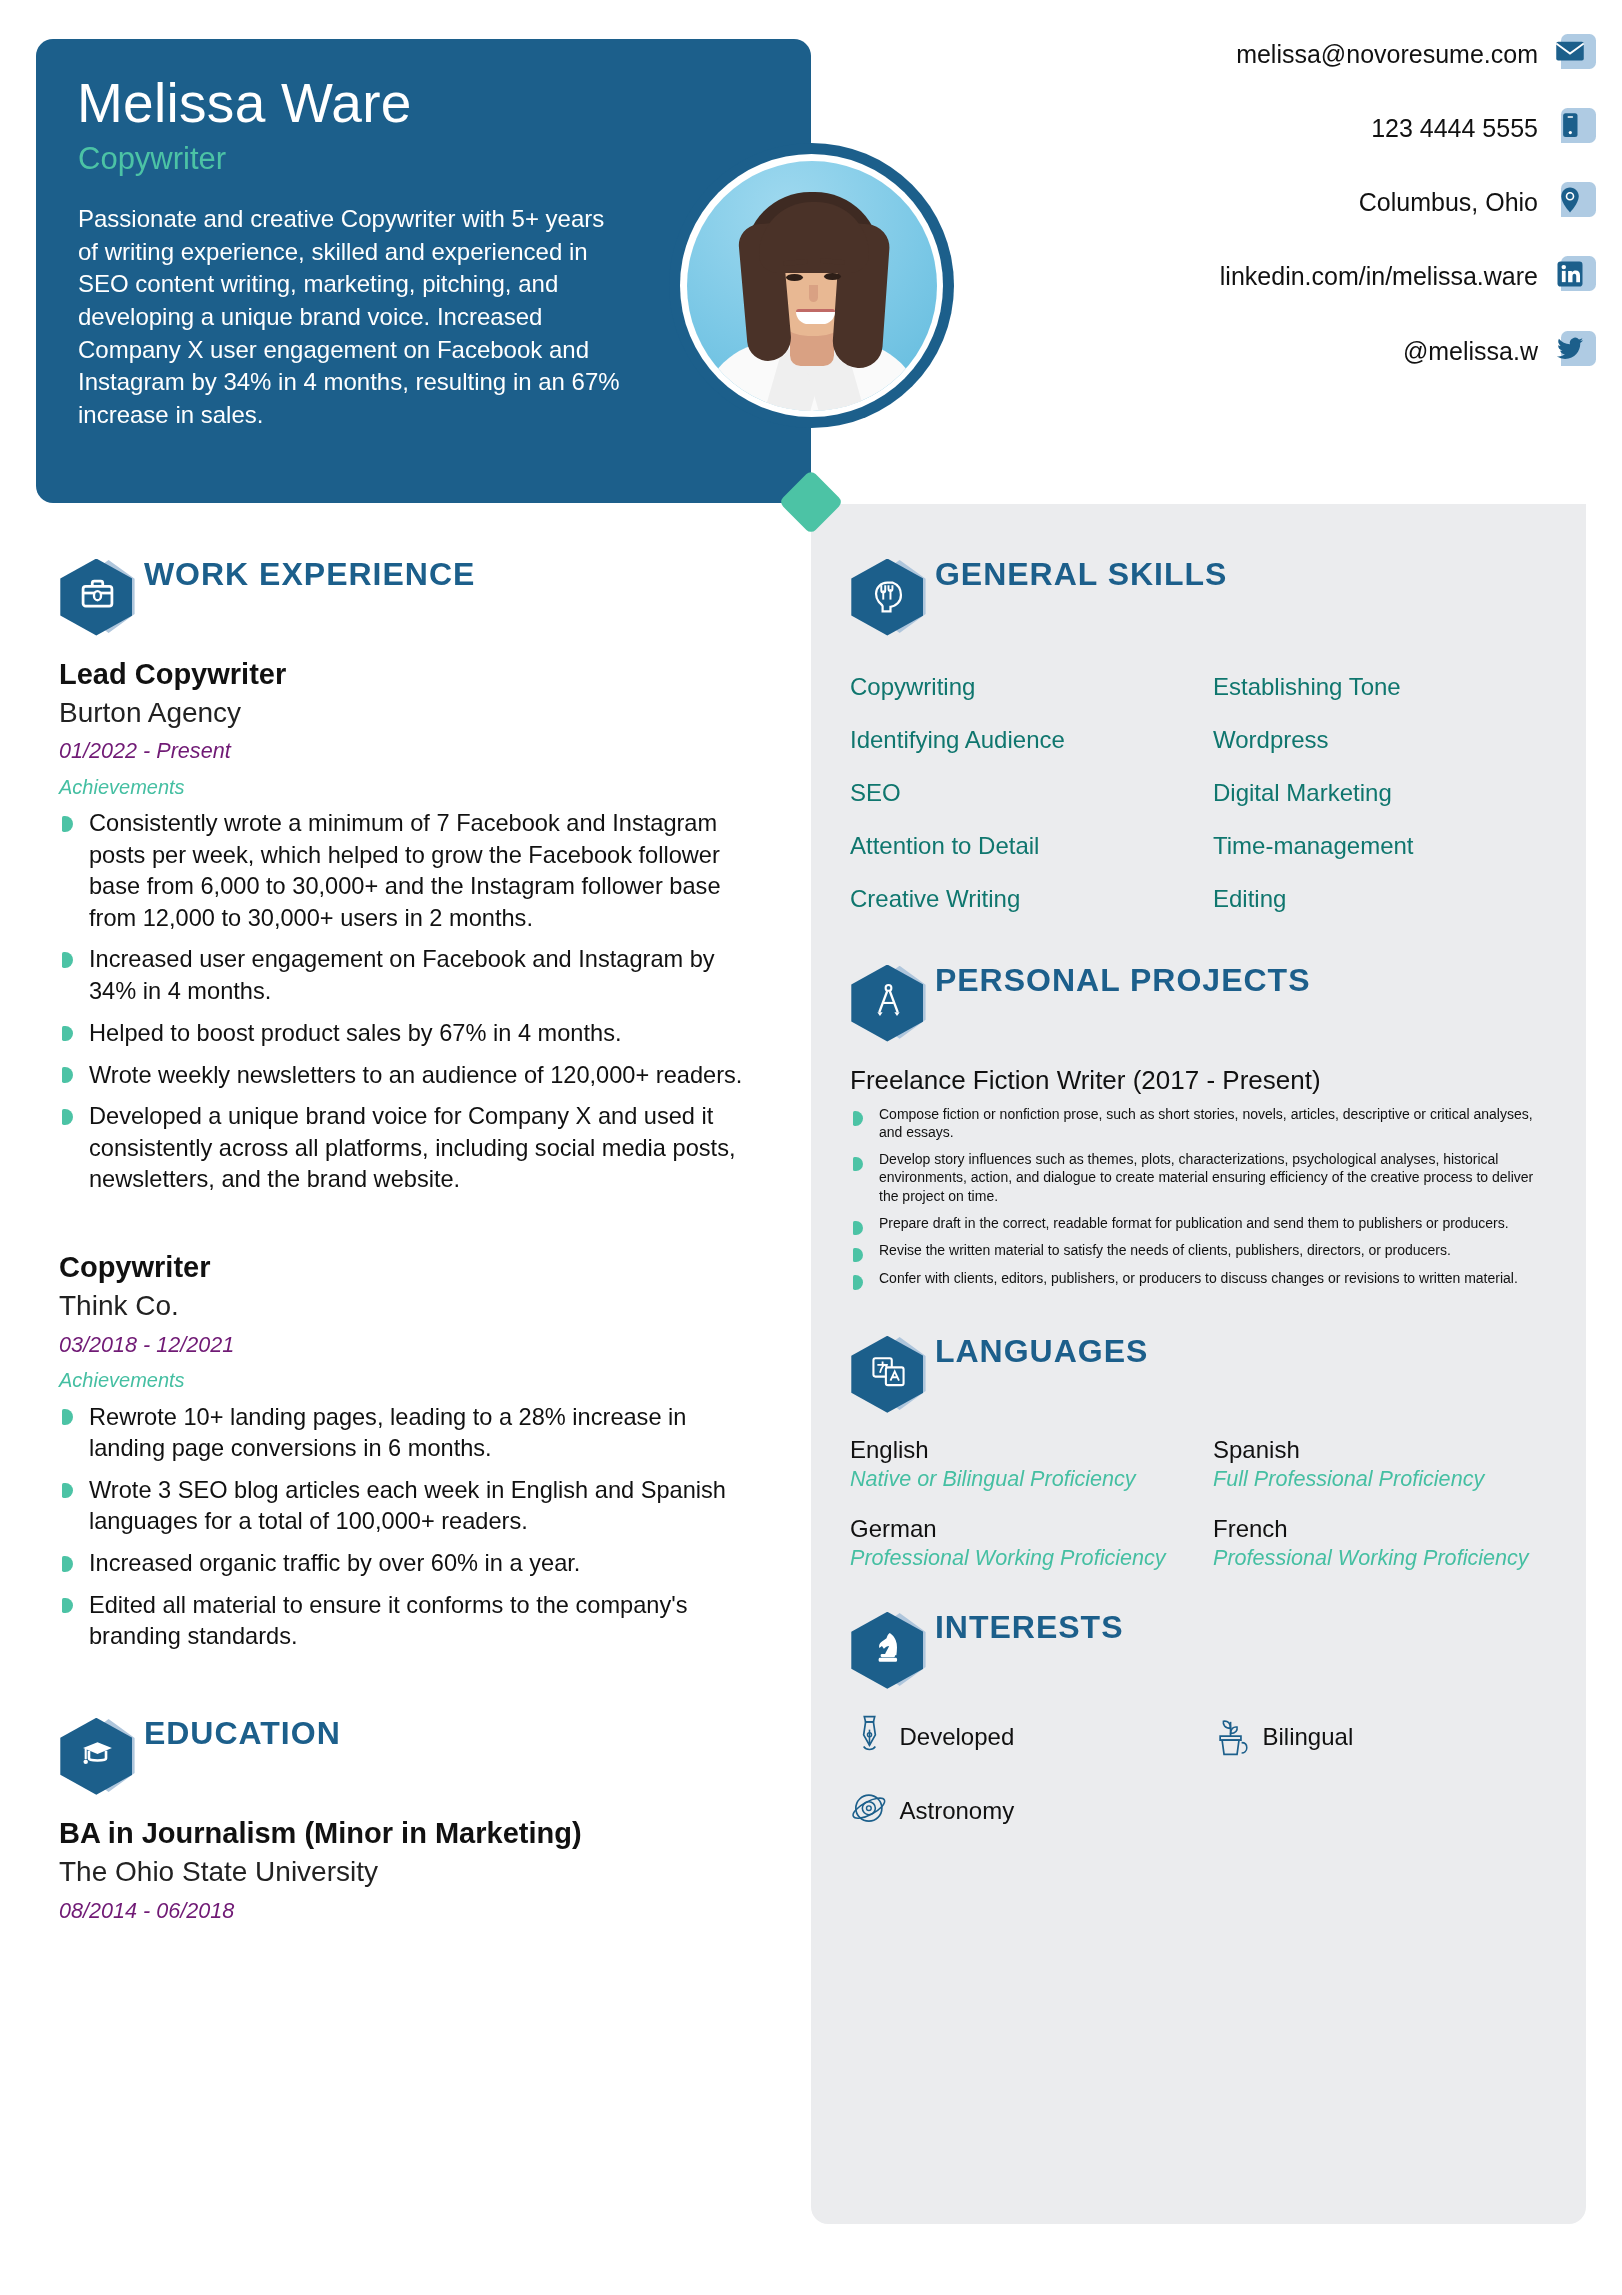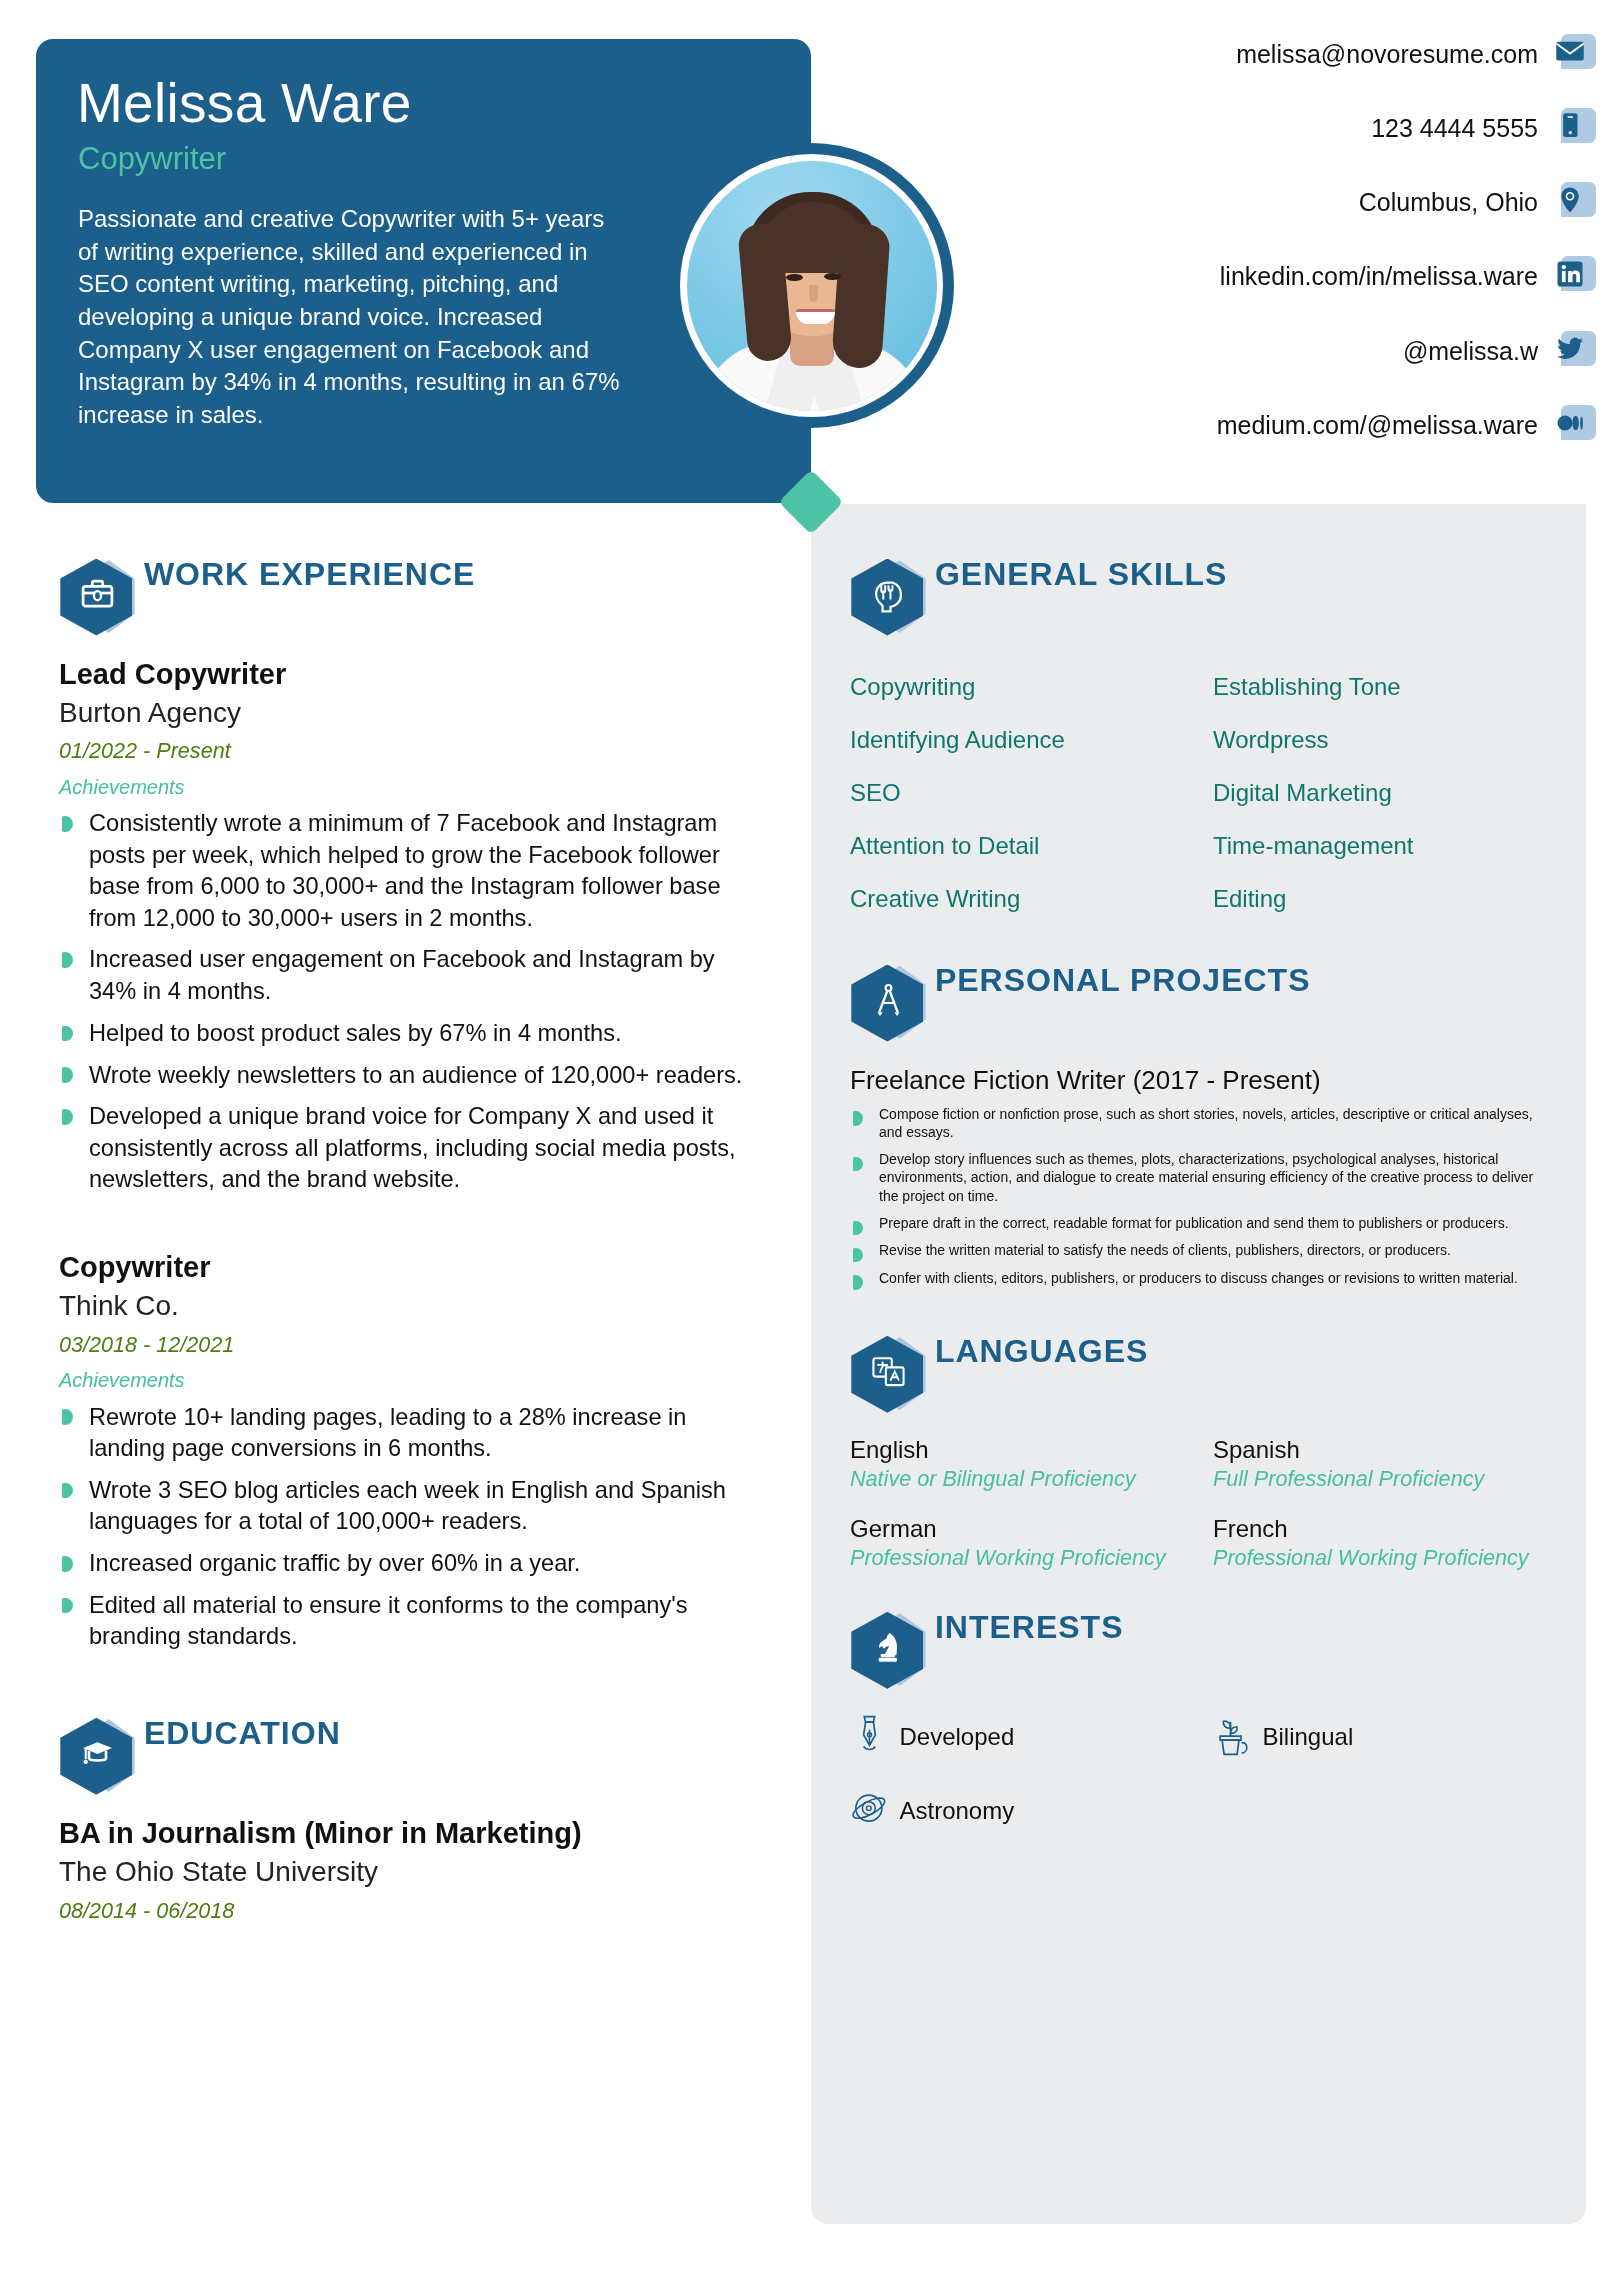--- a/index.html
+++ b/index.html
@@ -229,21 +229,21 @@
   .job-role {
     font-size: 29px; font-weight: 700; color: #111111;
     margin-top: 22px; line-height: 1.2;
   }
   .job-company {
     font-size: 28px; font-weight: 300; color: #222222;
     margin-top: 3.9px; line-height: 1.2;
   }
   .job-dates {
     font-size: 21.6px; font-style: italic; font-weight: 300;
-    color: #4d7c0f; margin-top: 9.2px;
+    color: #701a75; margin-top: 9.2px;
   }
   .ach-label {
     font-size: 20px; font-style: italic; font-weight: 300;
     color: #45BFA2; margin-top: 11.8px;
   }
 
   ul.bullets { list-style: none; margin-top: 9.2px; }
   ul.bullets li {
     position: relative;
     padding-left: 30px;
@@ -400,31 +400,20 @@
     <div class="contact-row">
       <span class="contact-text">@melissa.w</span>
       <span class="contact-icon">
         <span class="ci-bg"></span>
         <svg viewBox="0 0 48 48">
             <path d="M45 11.6 a17 17 0 0 1-4.9 1.35 a8.6 8.6 0 0 0 3.76-4.73 a17.2 17.2 0 0 1-5.43 2.08 a8.55 8.55 0 0 0-14.56 7.8 a24.25 24.25 0 0 1-17.6-8.93 a8.55 8.55 0 0 0 2.64 11.4 a8.5 8.5 0 0 1-3.87-1.07 v.11 a8.55 8.55 0 0 0 6.85 8.38 a8.6 8.6 0 0 1-3.86.15 a8.56 8.56 0 0 0 7.98 5.94 a17.15 17.15 0 0 1-10.6 3.65 A17.4 17.4 0 0 1 3 37.6 a24.18 24.18 0 0 0 13.1 3.84 c15.72 0 24.32-13.02 24.32-24.31 l-.03-1.11 A17.35 17.35 0 0 0 45 11.6 Z" fill="#1C5F8B"></path>
           </svg>
       </span>
     </div>
 
-    <div class="contact-row">
-      <span class="contact-text">medium.com/@melissa.ware</span>
-      <span class="contact-icon">
-        <span class="ci-bg"></span>
-        <svg viewBox="0 0 48 48">
-            <ellipse cx="16" cy="24" rx="12" ry="12" fill="#1C5F8B"></ellipse>
-            <ellipse cx="33" cy="24" rx="5.2" ry="11.6" fill="#1C5F8B"></ellipse>
-            <ellipse cx="42.5" cy="24" rx="2.2" ry="10.6" fill="#1C5F8B"></ellipse>
-          </svg>
-      </span>
-    </div>
 
   </div>
 
   <div class="left-col">
 
     <div class="section-head">
       <span class="sec-icon">
         <span class="d-back"></span>
           <span class="d-front"></span>
         <svg viewBox="0 0 56 58">

